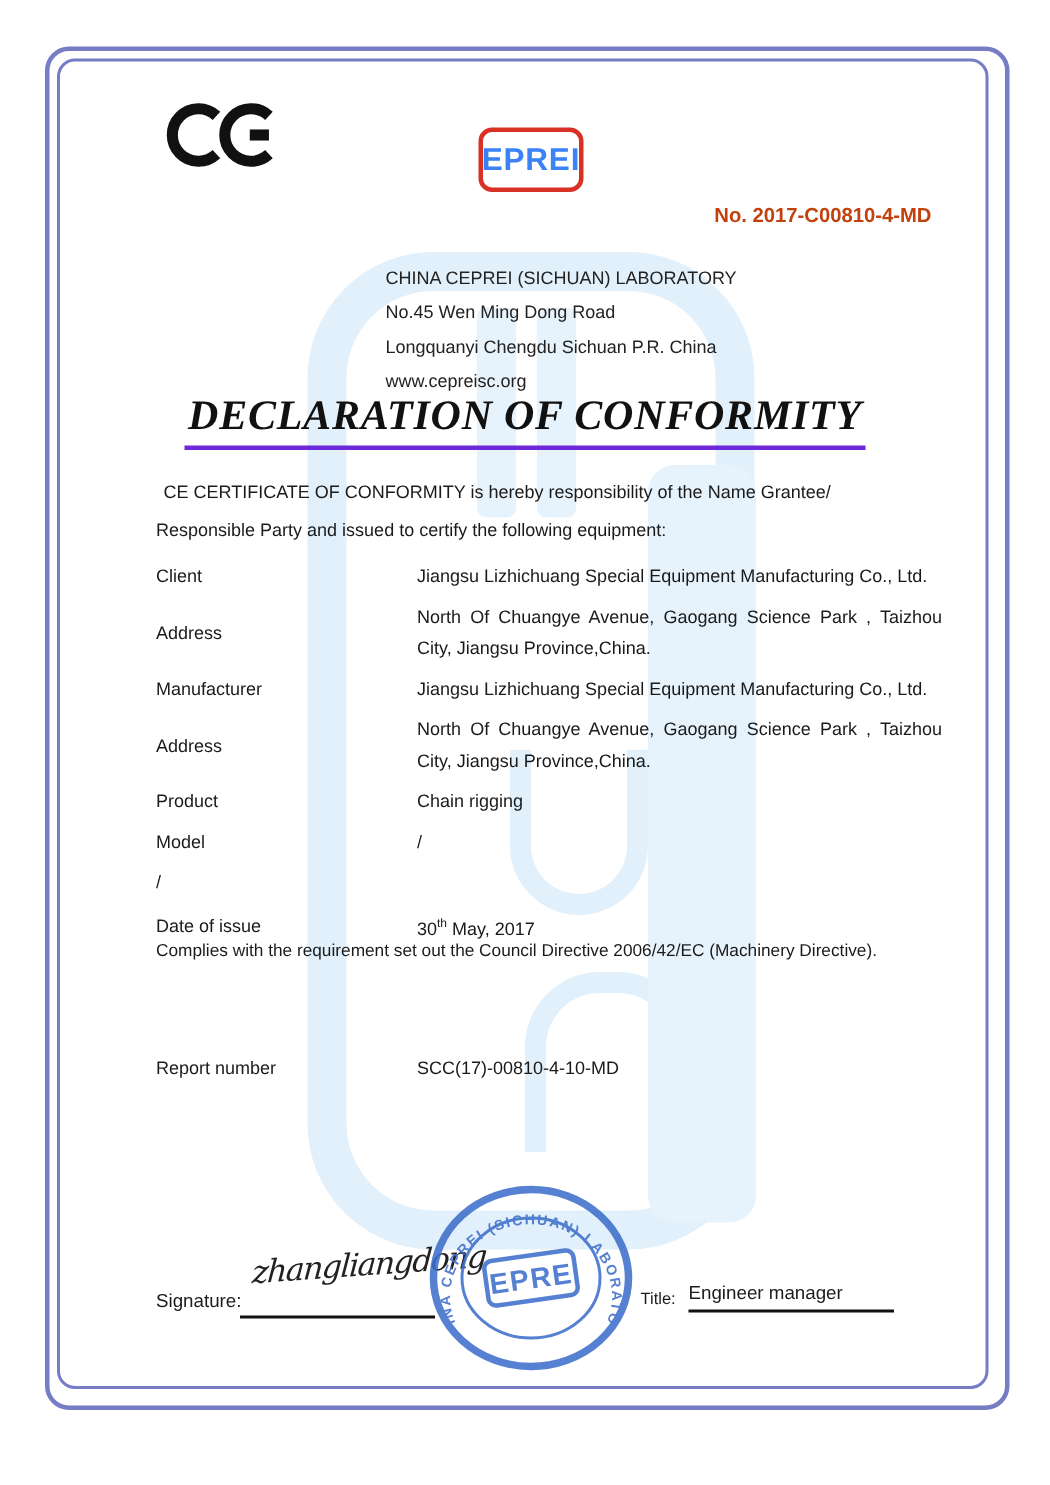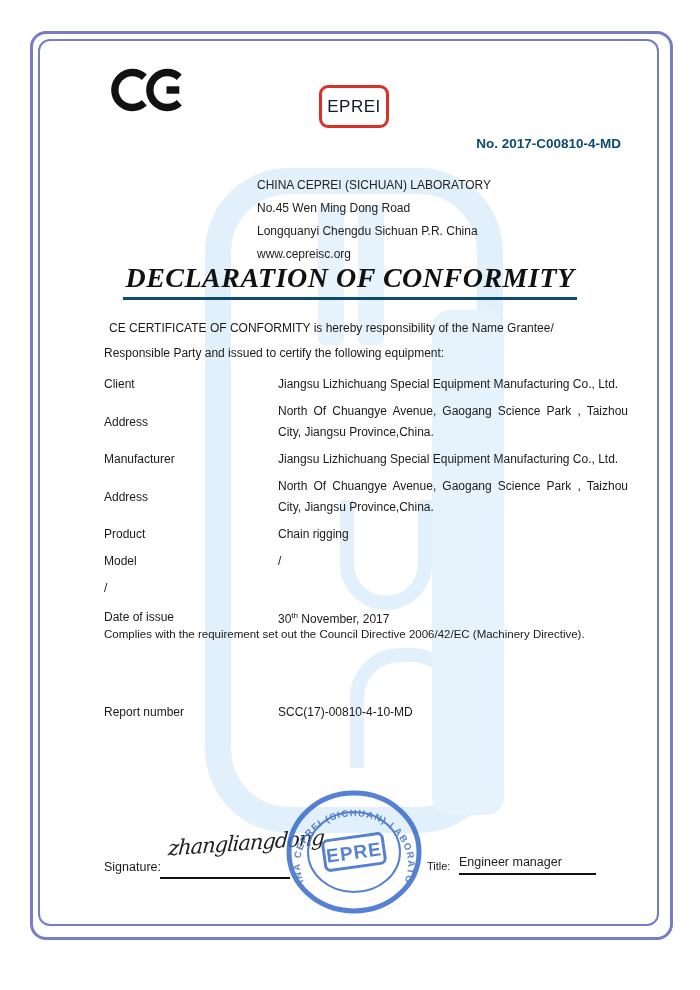--- a/index.html
+++ b/index.html
@@ -23,30 +23,30 @@
   .wm-n{left:350px;top:648px;width:112px;height:120px;border:14px solid #e1f0fb;border-bottom:none;
         border-radius:50px 50px 0 0;box-sizing:border-box;}
   .wm-j{left:432px;top:310px;width:72px;height:505px;background:#e7f3fc;border-radius:18px;}
 
   .content{position:absolute;inset:0;z-index:2;}
 
   
   .ce-mark{position:absolute;left:110px;top:58px;width:74px;height:64px;}
   .eprei-box{position:absolute;left:319px;top:85px;width:70px;height:43px;border:3px solid #d93125;
              border-radius:9px;display:flex;align-items:center;justify-content:center;box-sizing:border-box;}
-  .eprei-box span{color:#0f172a;font-weight:normal;font-size:17px;letter-spacing:.5px;}
-  .cert-no{position:absolute;right:79px;top:136px;font-size:13.5px;font-weight:bold;color:#0c4a6e;}
+  .eprei-box span{color:#3b82f6;font-weight:bold;font-size:21px;letter-spacing:.5px;}
+  .cert-no{position:absolute;right:79px;top:136px;font-size:13.5px;font-weight:bold;color:#c2410c;}
 
   
   .lab{position:absolute;left:257px;top:174px;font-size:12px;line-height:23px;color:#222;}
 
   
   .title-wrap{position:absolute;left:0;right:0;top:262px;text-align:center;}
   .title-wrap span{display:inline-block;font-family:"Liberation Serif",serif;font-style:italic;
-                   font-weight:bold;font-size:28px;color:#111;border-bottom:3px solid #0c4a6e;
+                   font-weight:bold;font-size:28px;color:#111;border-bottom:3px solid #6d28d9;
                    padding:0 2px 3px 2px;letter-spacing:.5px;}
 
   
   .intro{position:absolute;left:104px;top:316px;width:500px;font-size:12px;line-height:25px;
          color:#1a1a1a;text-indent:5px;}
 
   
   .fields{position:absolute;left:104px;top:374px;width:524px;}
   .frow{display:flex;align-items:center;margin-bottom:6px;min-height:21px;font-size:12px;line-height:21px;gap:20px;}
   .flabel{width:154px;flex:none;color:#1a1a1a;}
@@ -137,21 +137,21 @@
       </div>
       <div class="frow">
         <span class="flabel">Model</span>
         <span class="fvalue nowrap">/</span>
       </div>
       <div class="frow">
         <span class="fvalue nowrap">/</span>
       </div>
       <div class="frow">
         <span class="flabel">Date of issue</span>
-        <span class="fvalue nowrap"><span>30</span><sup>th</sup><span> November, 2017</span></span>
+        <span class="fvalue nowrap"><span>30</span><sup>th</sup><span> May, 2017</span></span>
       </div>
     </div>
 
     <div class="compliance">Complies with the requirement set out the Council Directive 2006/42/EC (Machinery Directive).</div>
 
 
     <div class="rep-row">
       <div class="frow">
         <span class="flabel">Report number</span>
         <span class="fvalue nowrap">SCC(17)-00810-4-10-MD</span>

